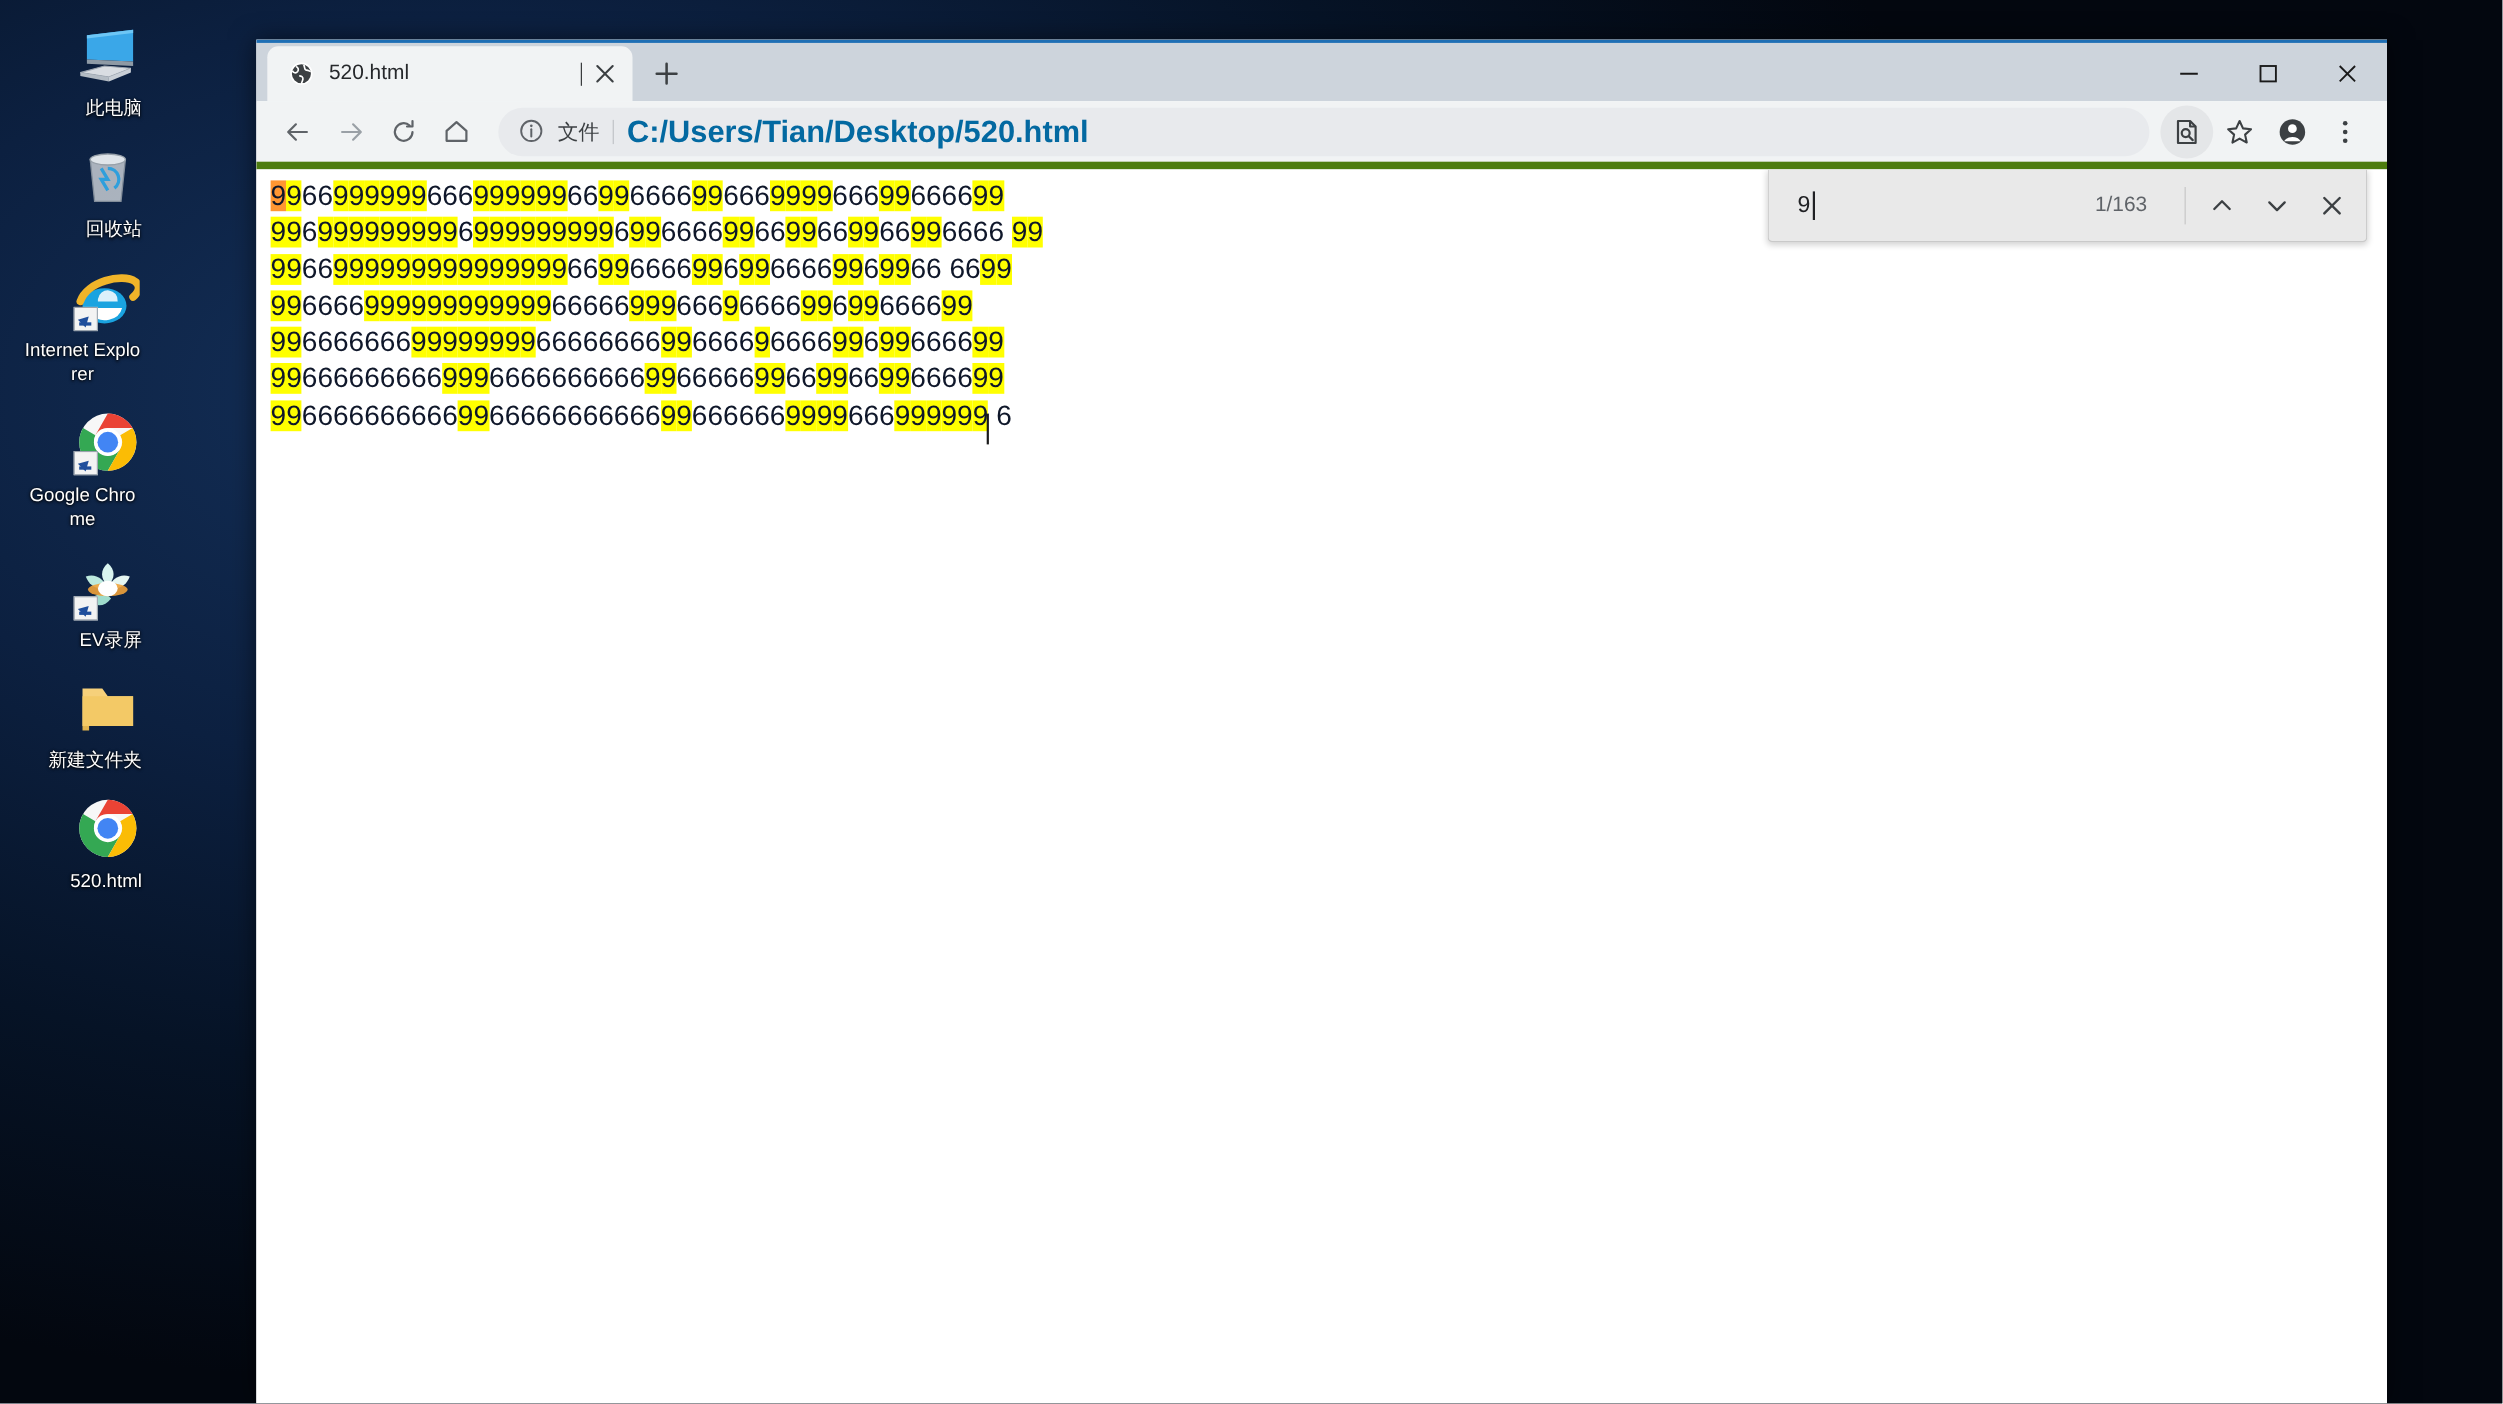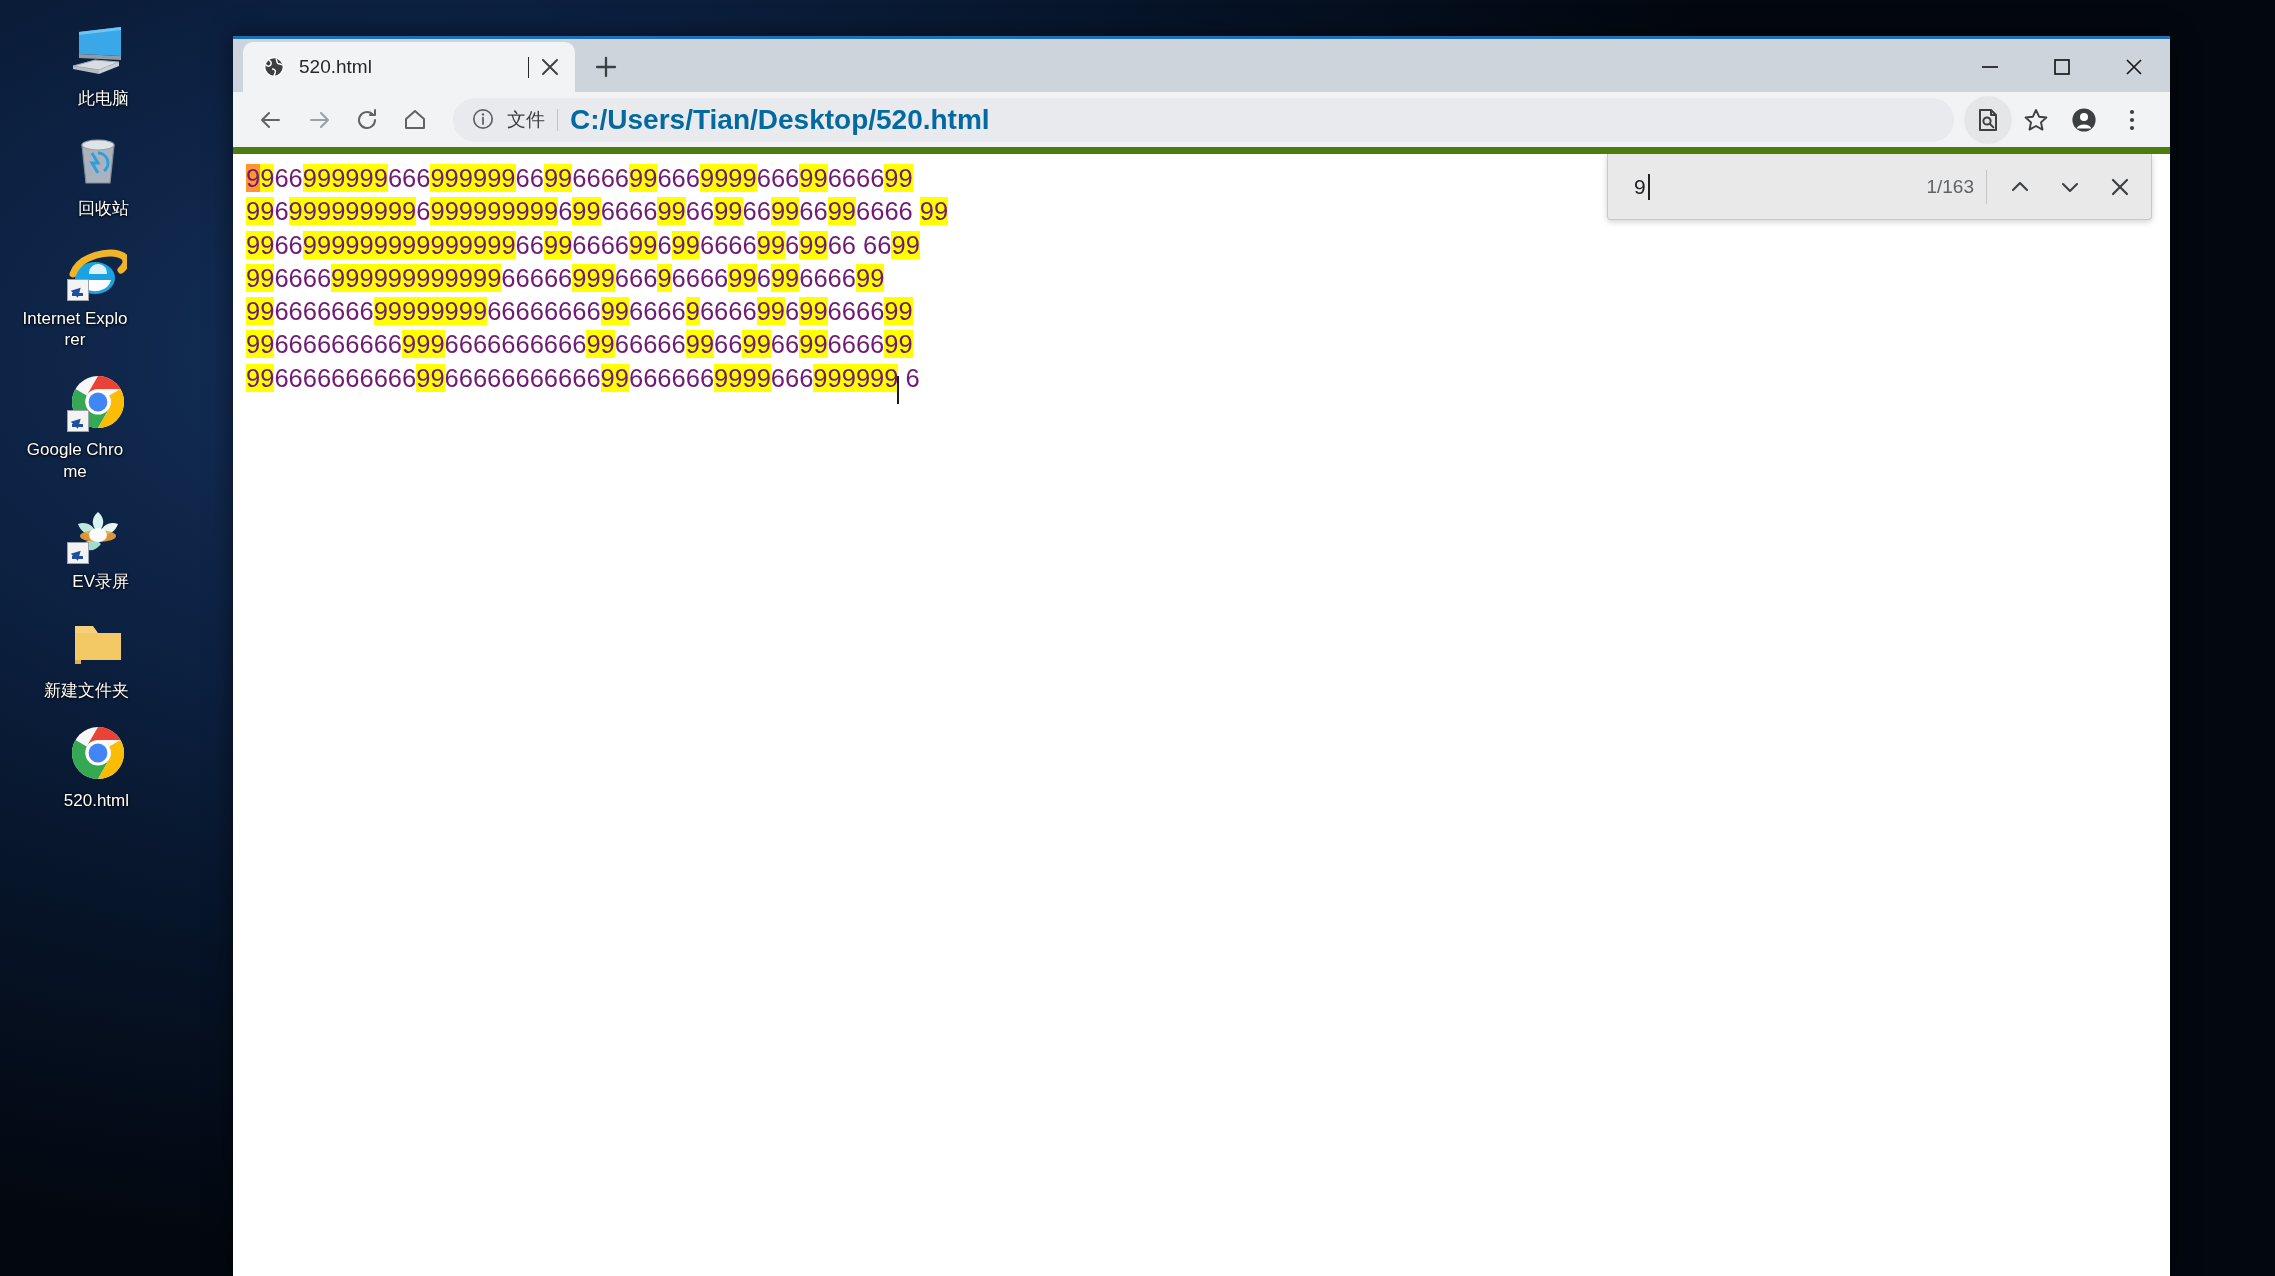--- a/index.html
+++ b/index.html
@@ -177,21 +177,21 @@
     position: relative;
     overflow: hidden;
   }
   #art {
     position: absolute;
     left: 13px; top: 8px;
     font-family: "Liberation Sans", sans-serif;
     font-size: 25.5px;
     line-height: 33.3px;
     letter-spacing: 0px;
-    color: #701a75;
+    color: #0f172a;
     white-space: pre;
   }
   #art .hl  { background: #ffff00; }
   #art .hla { background: #ff9632; }
   #text-caret {
     position: absolute;
     left: 664px; top: 222px;
     width: 2px; height: 28px;
     background: #1a1a1a;
   }
@@ -210,21 +210,21 @@
     padding: 0 6px 0 26px;
     z-index: 20;
   }
   #find-input-wrap { flex: 1; display: flex; align-items: center; }
   #find-value { font-size: 21px; color: #202124; }
   #find-caret {
     width: 2px; height: 26px; background: #202124; margin-left: 2px;
   }
   #find-count {
     font-size: 19px; color: #5f6368;
-    margin-right: 12px; white-space: nowrap;
+    margin-right: 34px; white-space: nowrap;
   }
   #find-sep { width: 1px; height: 34px; background: #c4c4c4; margin-right: 8px; }
   .find-btn {
     width: 50px; height: 50px;
     display: flex; align-items: center; justify-content: center;
     border-radius: 50%;
     flex: none;
   }
 
   svg { display: block; }

